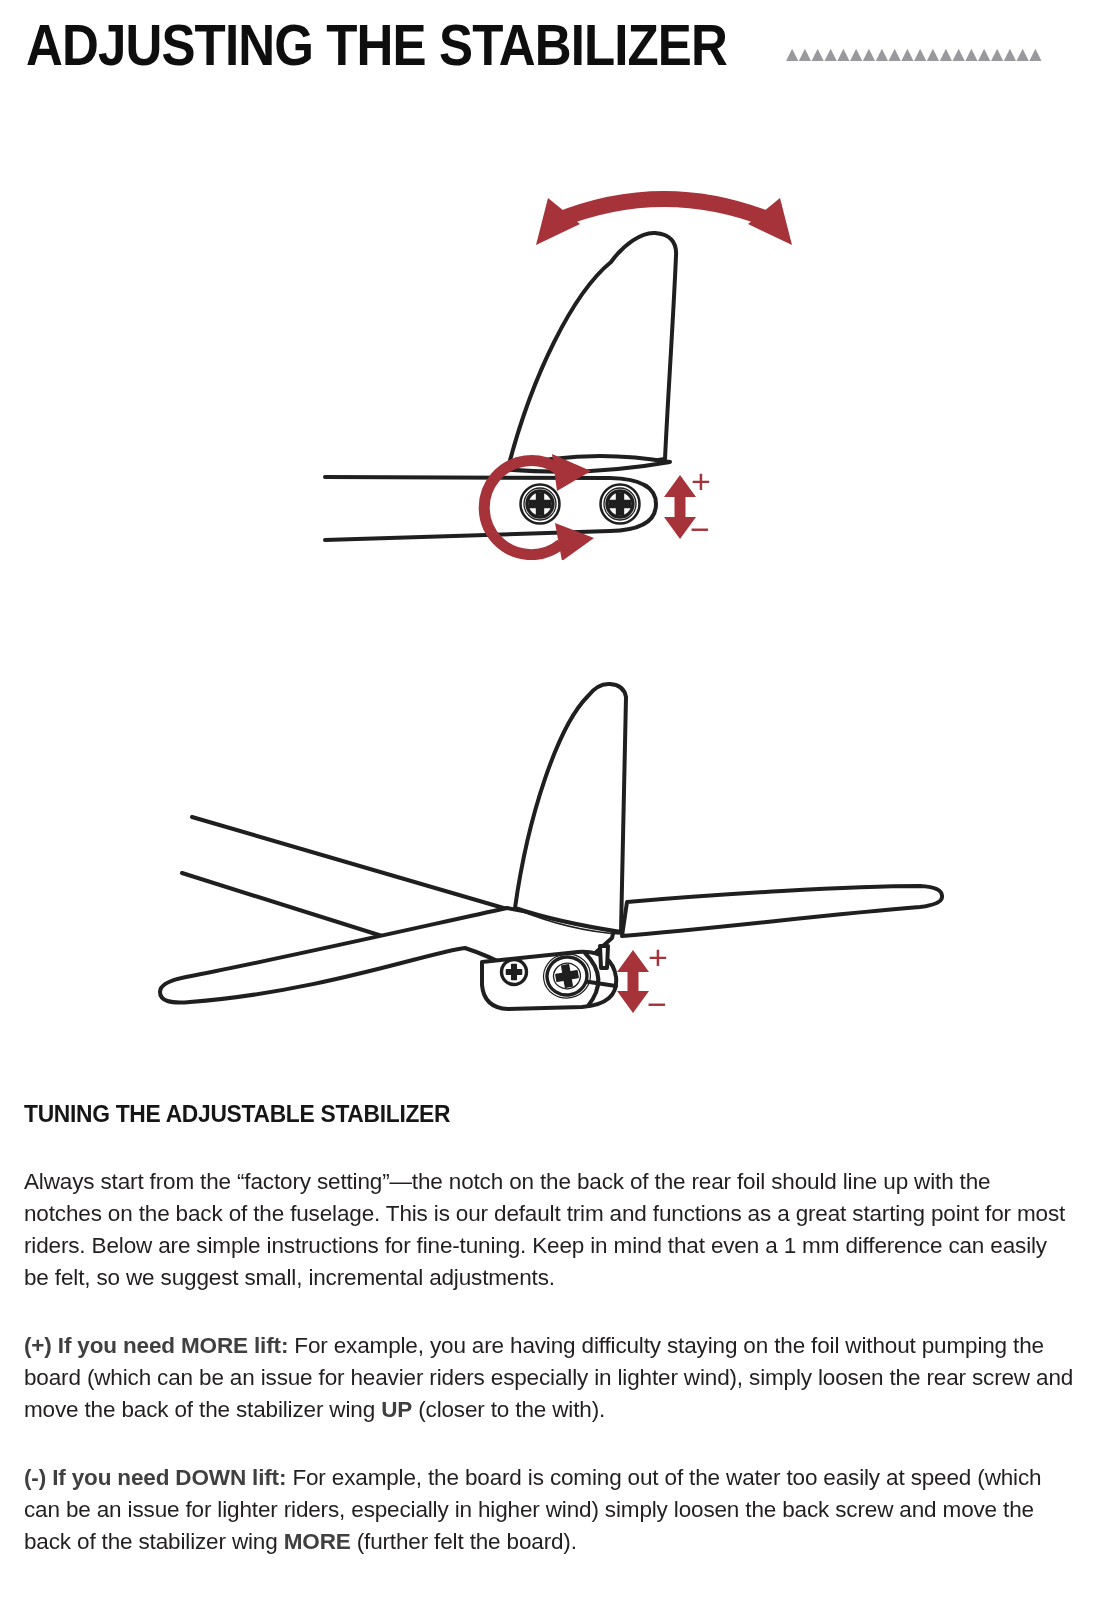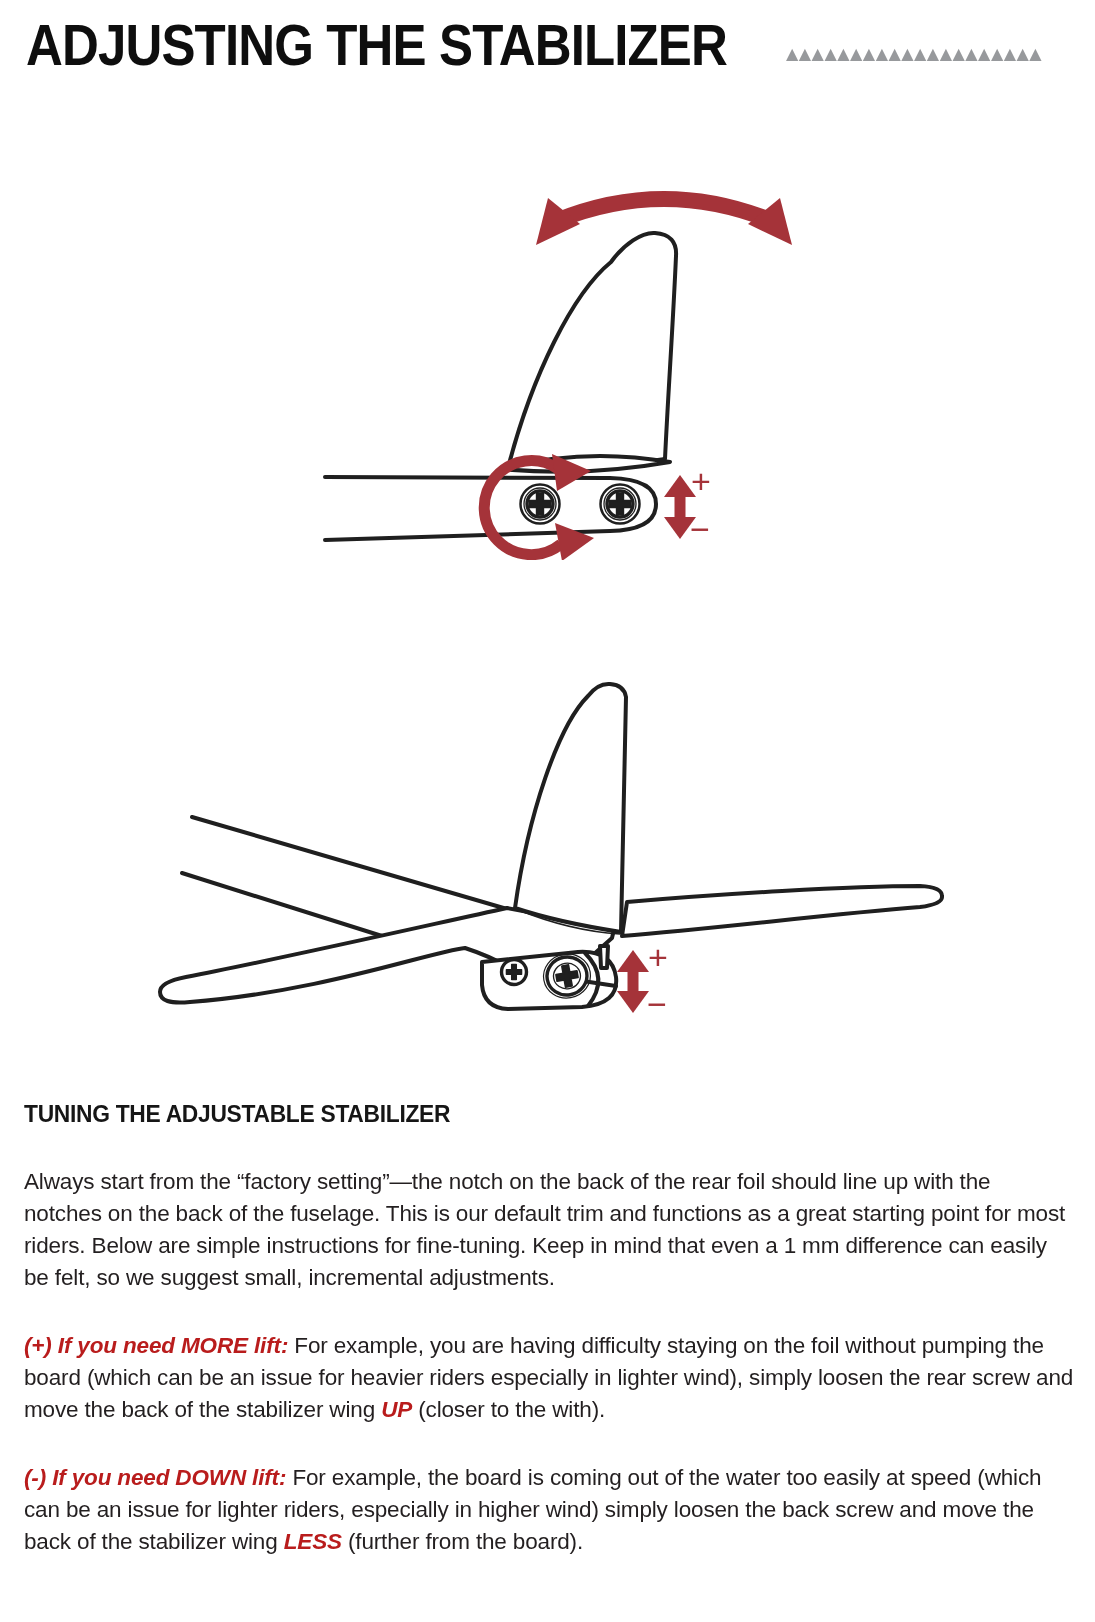--- a/index.html
+++ b/index.html
@@ -43,21 +43,21 @@
   .subhead {
     position:absolute; left:24px; top:1100px; margin:0;
     font-size:24px; font-weight:bold; letter-spacing:-0.3px; line-height:28px;
     color:#161616; transform:scaleX(0.95); transform-origin:left top; white-space:nowrap;
   }
   .copy {
     position:absolute; left:24px; top:1166px; width:1050px;
     font-size:22.5px; line-height:32px; letter-spacing:-0.15px; color:#231f20;
   }
   .copy p { margin:0 0 36px 0; }
-  .copy strong { font-weight:bold; color:#b91c1c;font-style:italic; }
+  .copy strong { font-weight:bold; color:#404040; }
 </style>
 </head>
 <body>
 
 <div class="page">
 
   <h1 class="title">ADJUSTING THE STABILIZER</h1>
   <div class="tri-wrap">
     <span class="tri-row">▲▲▲▲▲▲▲▲▲▲▲▲▲▲▲▲▲▲▲▲</span>
   </div>
@@ -166,17 +166,17 @@
   <h2 class="subhead">TUNING THE ADJUSTABLE STABILIZER</h2>
 
   <div class="copy">
     <p>
       <span>Always start from the “factory setting”—the notch on the back of the rear foil should line up with the notches on the back of the fuselage. This is our default trim and functions as a great starting point for most riders. Below are simple instructions for fine-tuning. Keep in mind that even a 1 mm difference can easily be felt, so we suggest small, incremental adjustments.</span>
     </p>
     <p>
       <strong>(+) If you need MORE lift:</strong><span> For example, you are having difficulty staying on the foil without pumping the board (which can be an issue for heavier riders especially in lighter wind), simply loosen the rear screw and move the back of the stabilizer wing </span><strong>UP</strong><span> (closer to the with).</span>
     </p>
     <p>
-      <strong>(-) If you need DOWN lift:</strong><span> For example, the board is coming out of the water too easily at speed (which can be an issue for lighter riders, especially in higher wind) simply loosen the back screw and move the back of the stabilizer wing </span><strong>LESS</strong><span> (further from the board).</span>
+      <strong>(-) If you need DOWN lift:</strong><span> For example, the board is coming out of the water too easily at speed (which can be an issue for lighter riders, especially in higher wind) simply loosen the back screw and move the back of the stabilizer wing </span><strong>MORE</strong><span> (further felt the board).</span>
     </p>
   </div>
 
 </div>
 
 </body></html>

